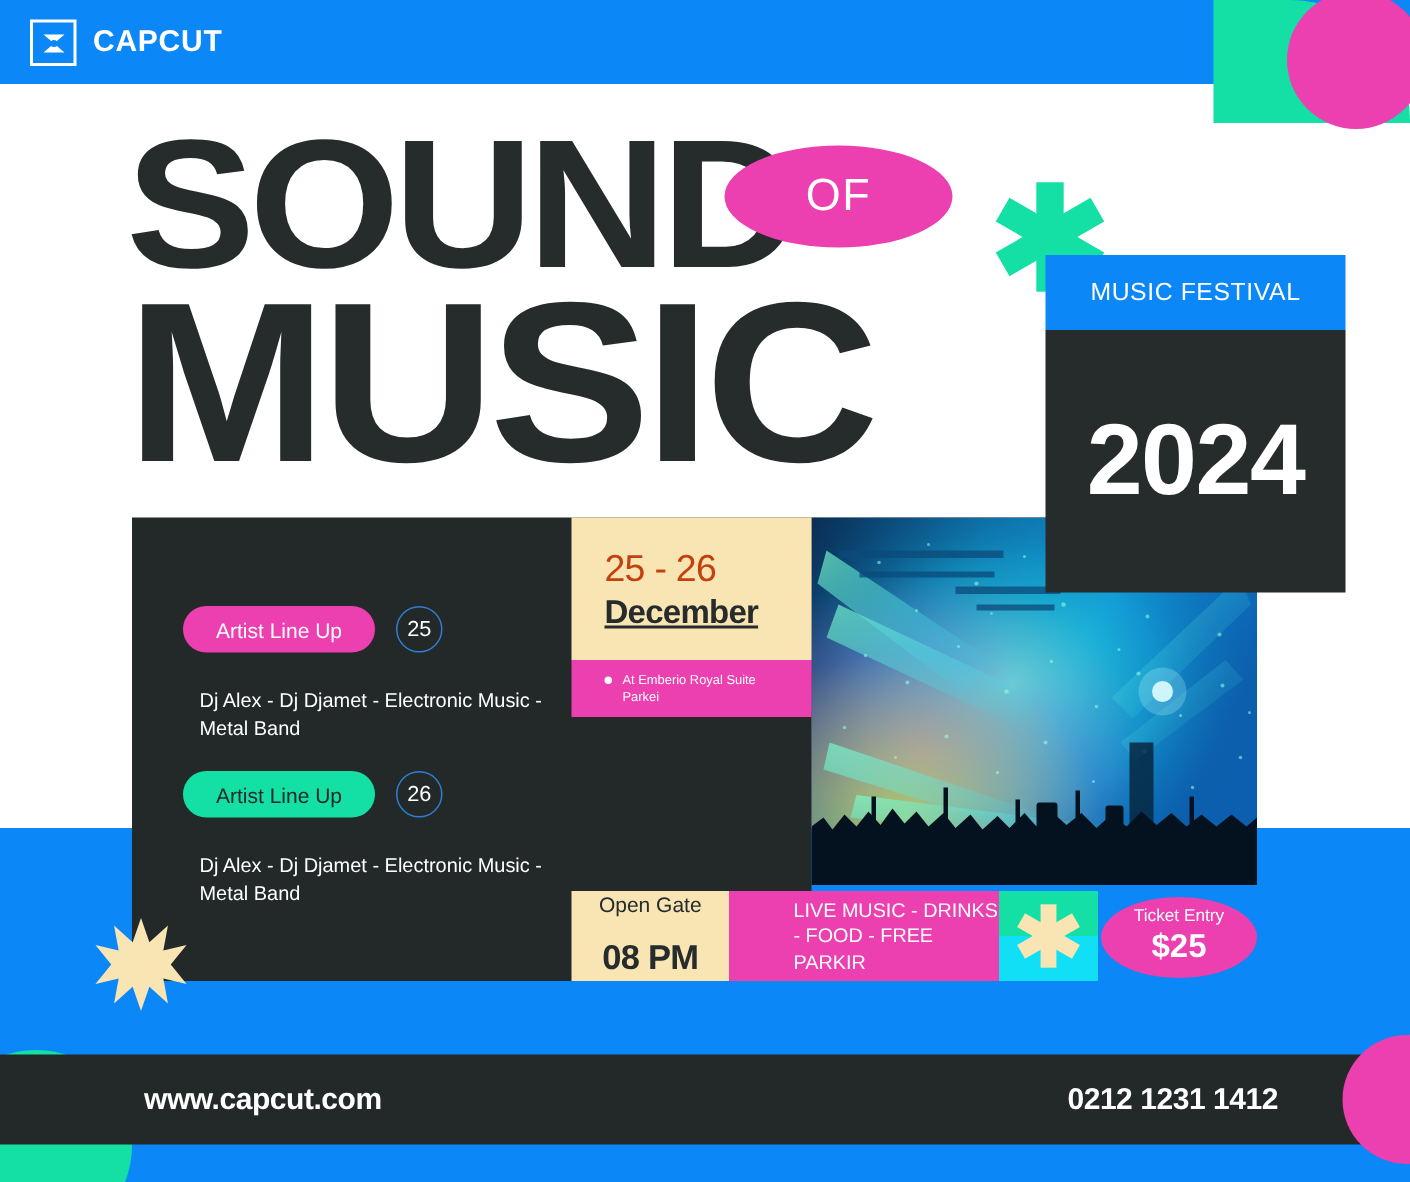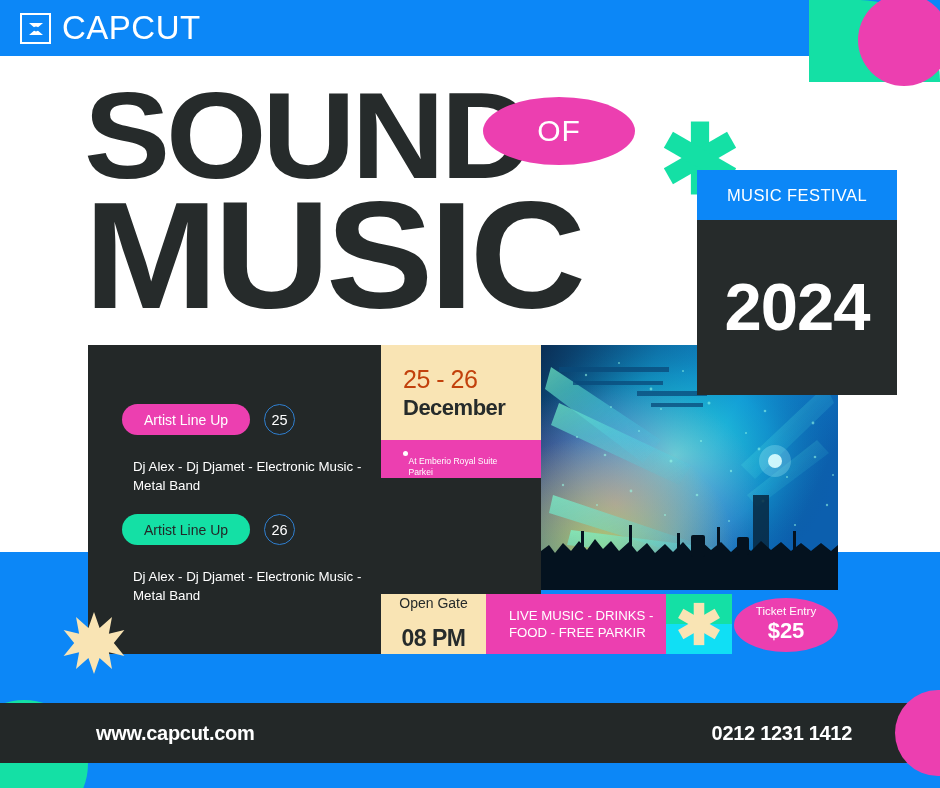--- a/index.html
+++ b/index.html
@@ -25,22 +25,22 @@
   .brand-logo{
     position:absolute;left:20px;top:13px;
     width:31px;height:31px;
     border:2.5px solid #ffffff;
     box-sizing:border-box;
   }
   .brand-logo svg{position:absolute;left:50%;top:50%;transform:translate(-50%,-50%);}
   .brand-name{
     position:absolute;left:62px;top:11px;
     color:#ffffff;
-    font-size:33px;
-    font-weight:normal;
+    font-size:20px;
+    font-weight:bold;
     letter-spacing:0.5px;
     line-height:34px;
     font-family:"Liberation Sans","DejaVu Sans",sans-serif;
   }
 
   
   .tr-green{
     position:absolute;left:809px;top:0;width:131px;height:82px;
     background:#14e0a5;
     border-top-right-radius:80px;
@@ -145,26 +145,26 @@
   .date-card{
     position:absolute;left:381px;top:345px;width:160px;height:95px;
     background:#f9e4b4;z-index:14;
   }
   .date-card .dday{
     position:absolute;left:22px;top:20px;
     color:#c2410c;font-size:25px;font-weight:normal;letter-spacing:-0.5px;
   }
   .date-card .dmon{
     position:absolute;left:22px;top:50px;
-    color:#262b2b;font-size:22px;font-weight:bold;letter-spacing:-0.5px;
+    color:#262b2b;font-size:22px;font-weight:bold;letter-spacing:-0.5px;text-decoration:underline;
   }
   .venue-strip{
     position:absolute;left:381px;top:440px;width:160px;height:38px;
     background:#ec3fb0;z-index:14;
-    display:flex;align-items:center;flex-direction:column;
+    display:flex;align-items:center;
   }
   .venue-dot{
     width:5px;height:5px;border-radius:50%;background:#ffffff;
     margin-left:22px;margin-right:7px;flex:0 0 auto;align-self:flex-start;margin-top:11px;
   }
   .venue-text{color:#ffffff;font-size:8.6px;line-height:1.25;width:105px;}
 
   
   .photo{
     position:absolute;left:541px;top:345px;width:297px;height:245px;
@@ -178,21 +178,21 @@
     background:#f9e4b4;z-index:16;
     display:flex;flex-direction:column;align-items:center;justify-content:center;
   }
   .strip-open .og{color:#262b2b;font-size:14px;line-height:1.1;}
   .strip-open .pm{color:#262b2b;font-size:23px;font-weight:bold;line-height:1.15;letter-spacing:-0.5px;margin-top:14px;}
   .strip-live{
     position:absolute;left:486px;top:594px;width:180px;height:60px;
     background:#ec3fb0;z-index:16;
     display:flex;align-items:center;
   }
-  .strip-live span{color:#ffffff;font-size:13.2px;line-height:1.3;padding-left:23px;width:150px;}
+  .strip-live span{color:#ffffff;font-size:13.2px;line-height:1.3;padding-left:23px;width:150px;margin-left:20px;}
   .strip-aster{
     position:absolute;left:666px;top:594px;width:66px;height:60px;z-index:16;
   }
   .aster-top{position:absolute;left:0;top:0;width:66px;height:30px;background:#14e0a5;}
   .aster-bot{position:absolute;left:0;top:30px;width:66px;height:30px;background:#10dff5;}
   .strip-aster svg{position:absolute;left:11px;top:7px;}
 
   .ticket-oval{
     position:absolute;left:734px;top:598px;width:104px;height:54px;
     border-radius:50%;background:#ec3fb0;z-index:17;

